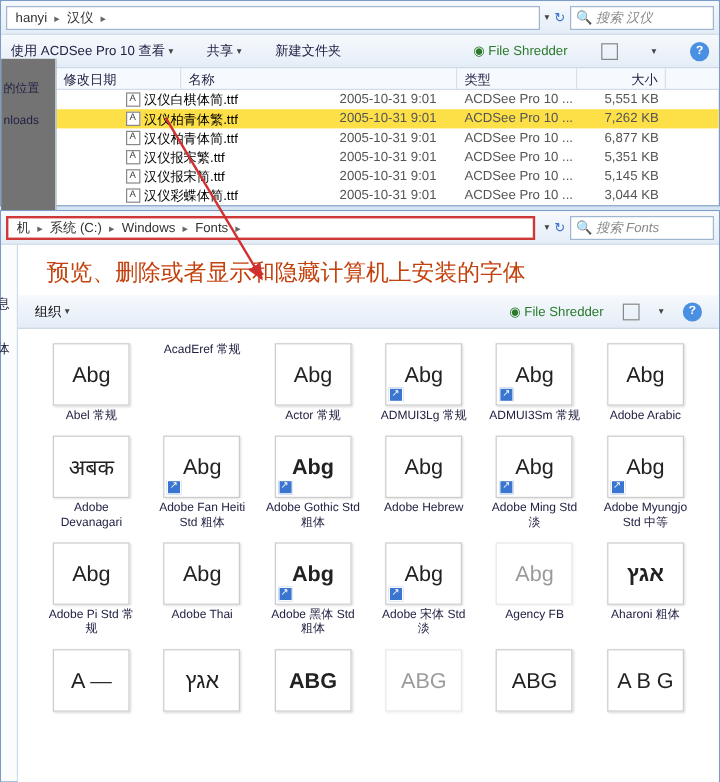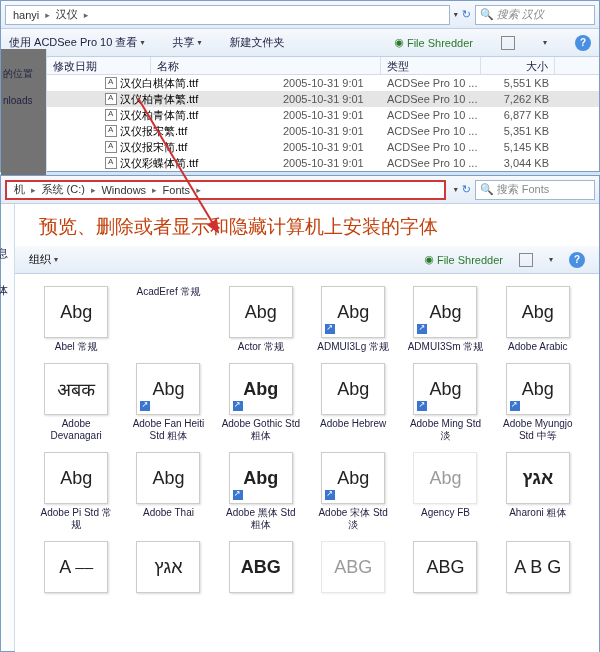--- a/index.html
+++ b/index.html
@@ -17,21 +17,21 @@
 .spacer{flex:1}
 .shred{color:#2a7a2a;display:flex;align-items:center;gap:3px}
 .vic{width:14px;height:14px;border:1px solid #888;display:inline-block}
 .columns{display:flex;height:18px;background:#f6f9fd;border-bottom:1px solid #d0dce8}
 .col-h{padding:2px 6px;border-right:1px solid #d8e0ec;color:#224}
 .col-name{flex:0 0 230px}
 .col-date{flex:0 0 104px}
 .col-type{flex:0 0 100px}
 .col-size{flex:0 0 74px;text-align:right}
 .file-row{display:flex;height:16px;align-items:center}
-.file-row.sel{background:#e5e5e5}
+.file-row.sel{background:#fde047}
 .fc-name{flex:0 0 230px;padding-left:58px;display:flex;align-items:center;gap:3px}
 .fc-date{flex:0 0 104px;padding-left:6px;color:#555}
 .fc-type{flex:0 0 100px;padding-left:6px;color:#555}
 .fc-size{flex:0 0 74px;text-align:right;padding-right:6px;color:#555}
 .ficon{width:12px;height:12px;background:#fff;border:1px solid #888;position:relative}
 .ficon::after{content:"A";position:absolute;top:-1px;left:2px;font-size:8px;color:#444}
 .sidebar-frag{position:absolute;left:0;top:48px;width:46px;height:200px;background:#737373;border-right:1px solid #d0dce8;padding:4px 2px;color:#224}
 .sidebar-frag div{margin:14px 0;font-size:10px}
 
 .win2{position:absolute;top:175px;left:0;right:0;bottom:0}
@@ -175,21 +175,21 @@
         <span class="chev">▸</span>
       <span class="crumb">Windows</span>
         <span class="chev">▸</span>
       <span class="crumb">Fonts</span>
         <span class="chev">▸</span>
     </div>
     <span class="dd">▾</span>
     <span style="color:#3a76d0">↻</span>
     <div class="search-box">
       <span>🔍</span>
-      <span style="">搜索 Fonts</span>
+      <span style="font-style:italic">搜索 Fonts</span>
     </div>
   </div>
   <div class="sb2">
     <div>息</div>
     <div>体</div>
   </div>
   <div style="margin-left:14px;background:#fff;height:100%">
     <div class="title-hdr">预览、删除或者显示和隐藏计算机上安装的字体</div>
     <div class="toolbar2">
       <div class="tb-item">

